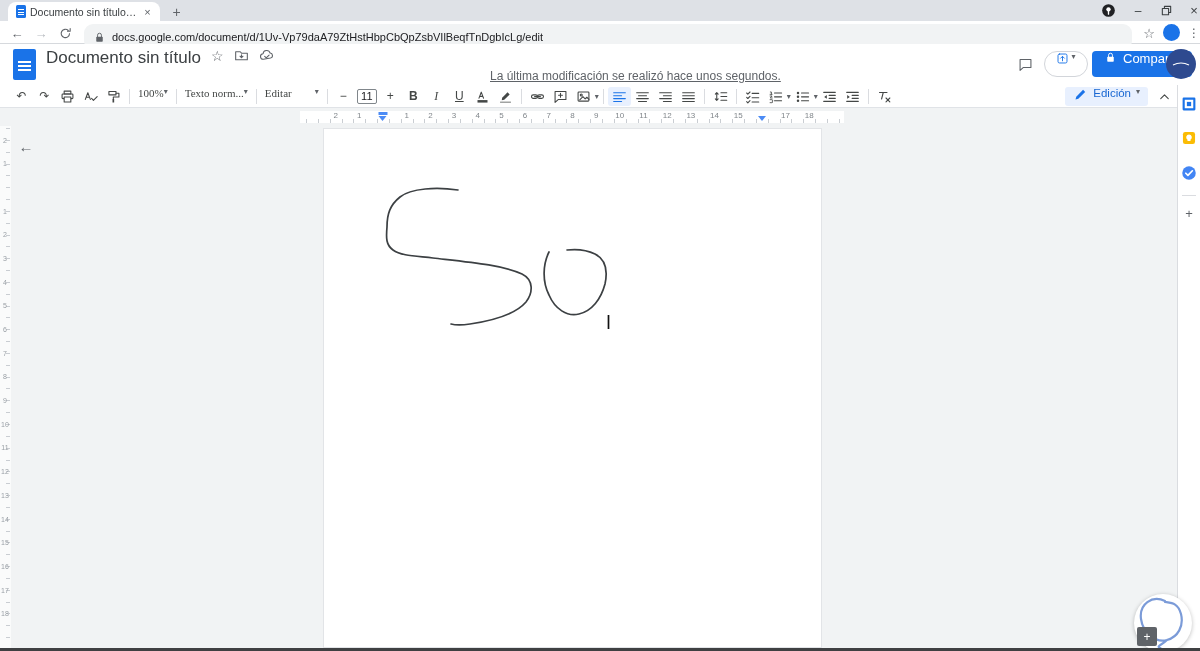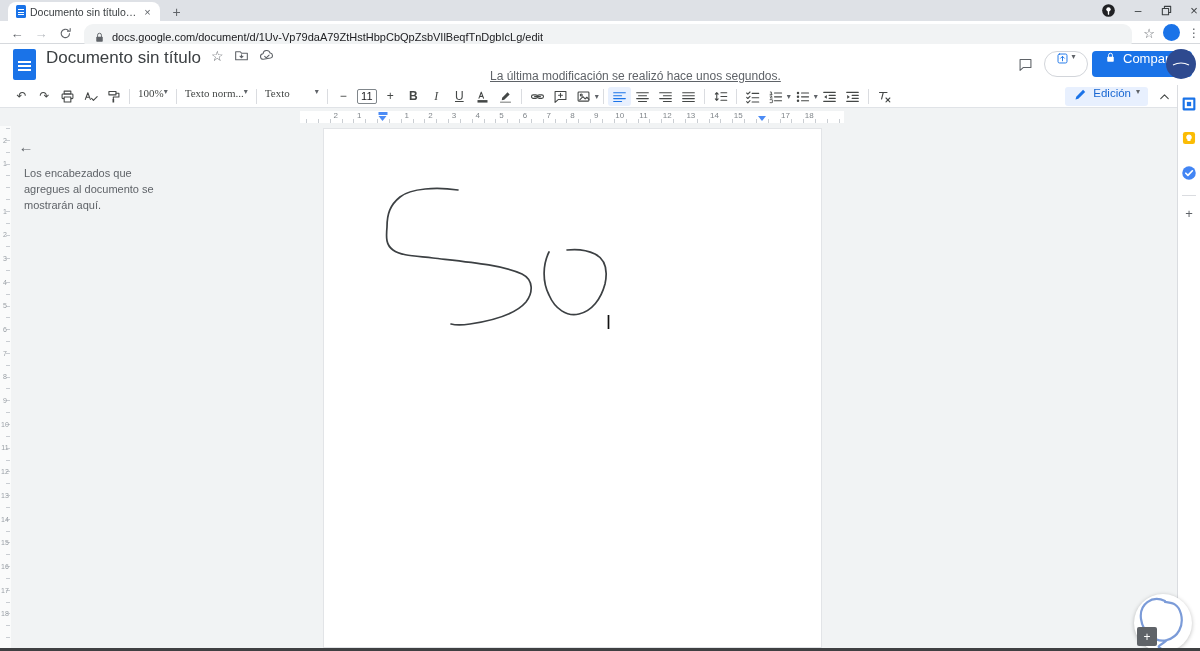--- a/index.html
+++ b/index.html
@@ -226,21 +226,21 @@
     <span class="val">100%</span>
     <span class="caret">▾</span>
   </span>
   <span class="sep"></span>
   <span class="flex dd" id="style-dd">
     <span class="val">Texto norm...</span>
     <span class="caret">▾</span>
   </span>
   <span class="sep"></span>
   <span class="flex dd" id="font-dd">
-    <span class="val">Texto</span>
+    <span class="val">Editar</span>
     <span class="caret">▾</span>
   </span>
   <span class="sep"></span>
   <span class="ib tbtn">−</span>
   <span class="ib" id="size-box">11</span>
   <span class="ib tbtn">+</span>
   <span class="ib tbtn bold-b">B</span>
   <span class="ib tbtn ital-i">I</span>
   <span class="ib tbtn und-u">U</span>
   <span class="ib tbtn">
@@ -413,21 +413,20 @@
       <span class="vnum" style="top: 342.16px;">12</span>
       <span class="vnum" style="top: 365.84px;">13</span>
       <span class="vnum" style="top: 389.52px;">14</span>
       <span class="vnum" style="top: 413.2px;">15</span>
       <span class="vnum" style="top: 436.88px;">16</span>
       <span class="vnum" style="top: 460.56px;">17</span>
       <span class="vnum" style="top: 484.24px;">18</span>
     </div>
 
   <span class="abs ib" id="outline-back">←</span>
-  <div class="abs" id="outline-text">Los encabezados que agregues al documento se mostrarán aquí.</div>
 
   <div class="abs" id="page">
     <svg id="drawing" width="497" height="518" viewBox="0 0 497 518">
         <path d="M134 61 C113 58 87 59 76 68 C66 76 63 85 63 98 C62 109 62 116 69 121 C77 127 92 127 109 129 C144 133 179 136 198 145 C210 151 209 164 202 173 C191 186 166 192 146 195 C139 196 131 196 127 195" fill="none" stroke="#3c4043" stroke-width="1.7" stroke-linecap="round"></path>
         <path d="M225 123 C219 135 218 152 225 166 C231 180 243 188 255 185 C268 182 277 170 281 155 C284 141 281 130 271 125 C263 121 252 120 243 121" fill="none" stroke="#3c4043" stroke-width="1.7" stroke-linecap="round"></path>
         <line x1="284.5" x2="284.5" y1="186" y2="200" stroke="#111" stroke-width="1.7"></line>
       </svg>
   </div>
 </div>
 

